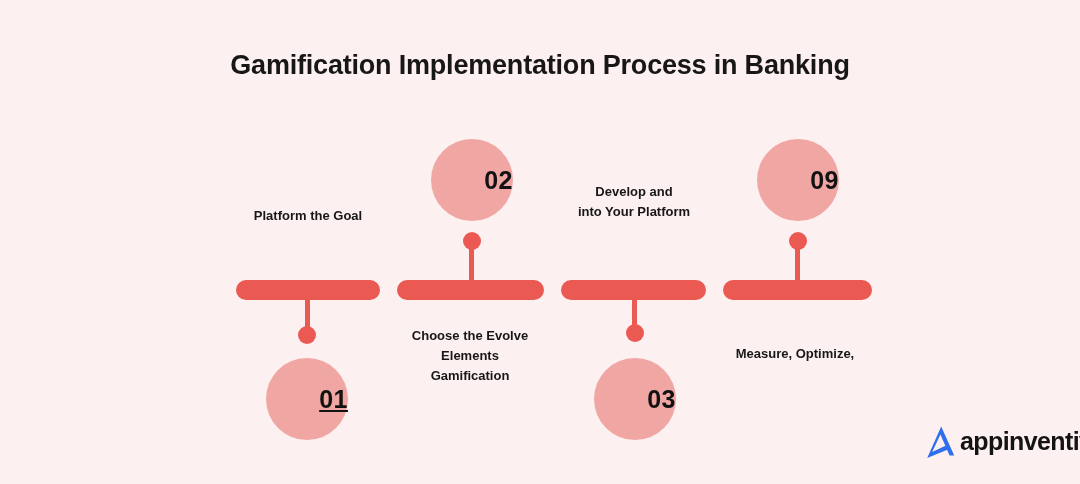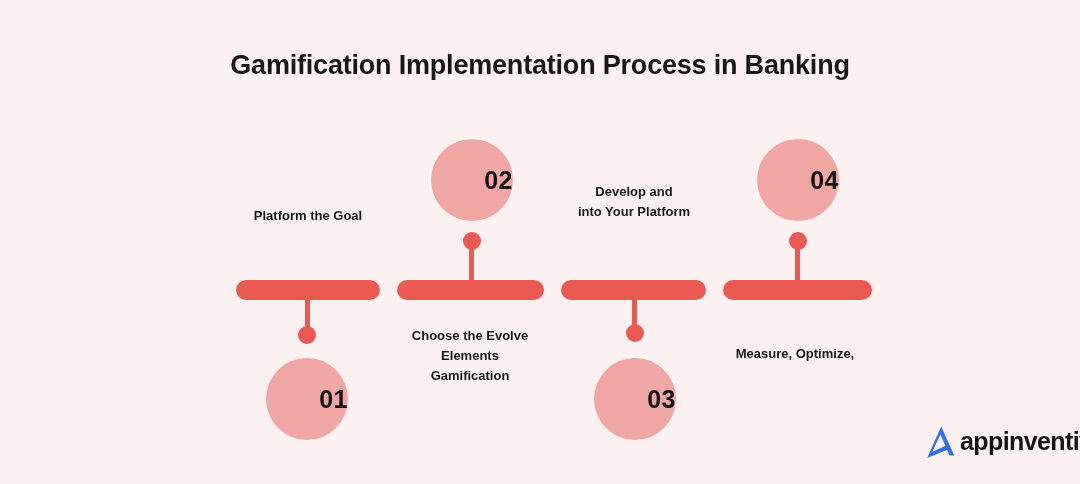--- a/index.html
+++ b/index.html
@@ -116,21 +116,21 @@
   <div class="timeline-bar" style="left:236px; width:144px;"></div>
   <div class="timeline-bar" style="left:397px; width:147px;"></div>
   <div class="timeline-bar" style="left:561px; width:145px;"></div>
   <div class="timeline-bar" style="left:723px; width:149px;"></div>
 
   <div class="step-label" style="left:216px; top:206px; width:184px;">
     <div>Platform the Goal</div>
   </div>
   <div class="stem" style="left:305px; top:298px; height:34px;"></div>
   <div class="dot" style="left:298px; top:326px;"></div>
-  <div class="num-circle" style="left:266px; top:358px;">
+  <div class="num-circle" style="left:266px; top:358px;text-decoration:underline;">
     <span>01</span>
   </div>
 
   <div class="num-circle" style="left:431px; top:139px;">
     <span>02</span>
   </div>
   <div class="dot" style="left:463px; top:232px;"></div>
   <div class="stem" style="left:469px; top:248px; height:34px;"></div>
   <div class="step-label" style="left:378px; top:326px; width:184px;">
     <div>Choose the Evolve</div>
@@ -142,21 +142,21 @@
     <div>Develop and</div>
     <div>into Your Platform</div>
   </div>
   <div class="stem" style="left:632px; top:298px; height:34px;"></div>
   <div class="dot" style="left:626px; top:324px;"></div>
   <div class="num-circle" style="left:594px; top:358px;">
     <span>03</span>
   </div>
 
   <div class="num-circle" style="left:757px; top:139px;">
-    <span>04</span>
+    <span>09</span>
   </div>
   <div class="dot" style="left:789px; top:232px;"></div>
   <div class="stem" style="left:795px; top:248px; height:34px;"></div>
   <div class="step-label" style="left:692px; top:326px; width:206px;margin-top:18px;">
     <div>Measure, Optimize,</div>
   </div>
 
   <div id="logo">
     <svg id="logo-mark" width="32" height="34" viewBox="0 0 32 34">
       <path d="M16.2 2.6 L29.2 31.4 L24.6 31.4 L15.4 10.4 L7.2 28.0 L22.0 21.0 L23.6 25.2 L2.2 34.0 Z" fill="#2f6fed"></path>

